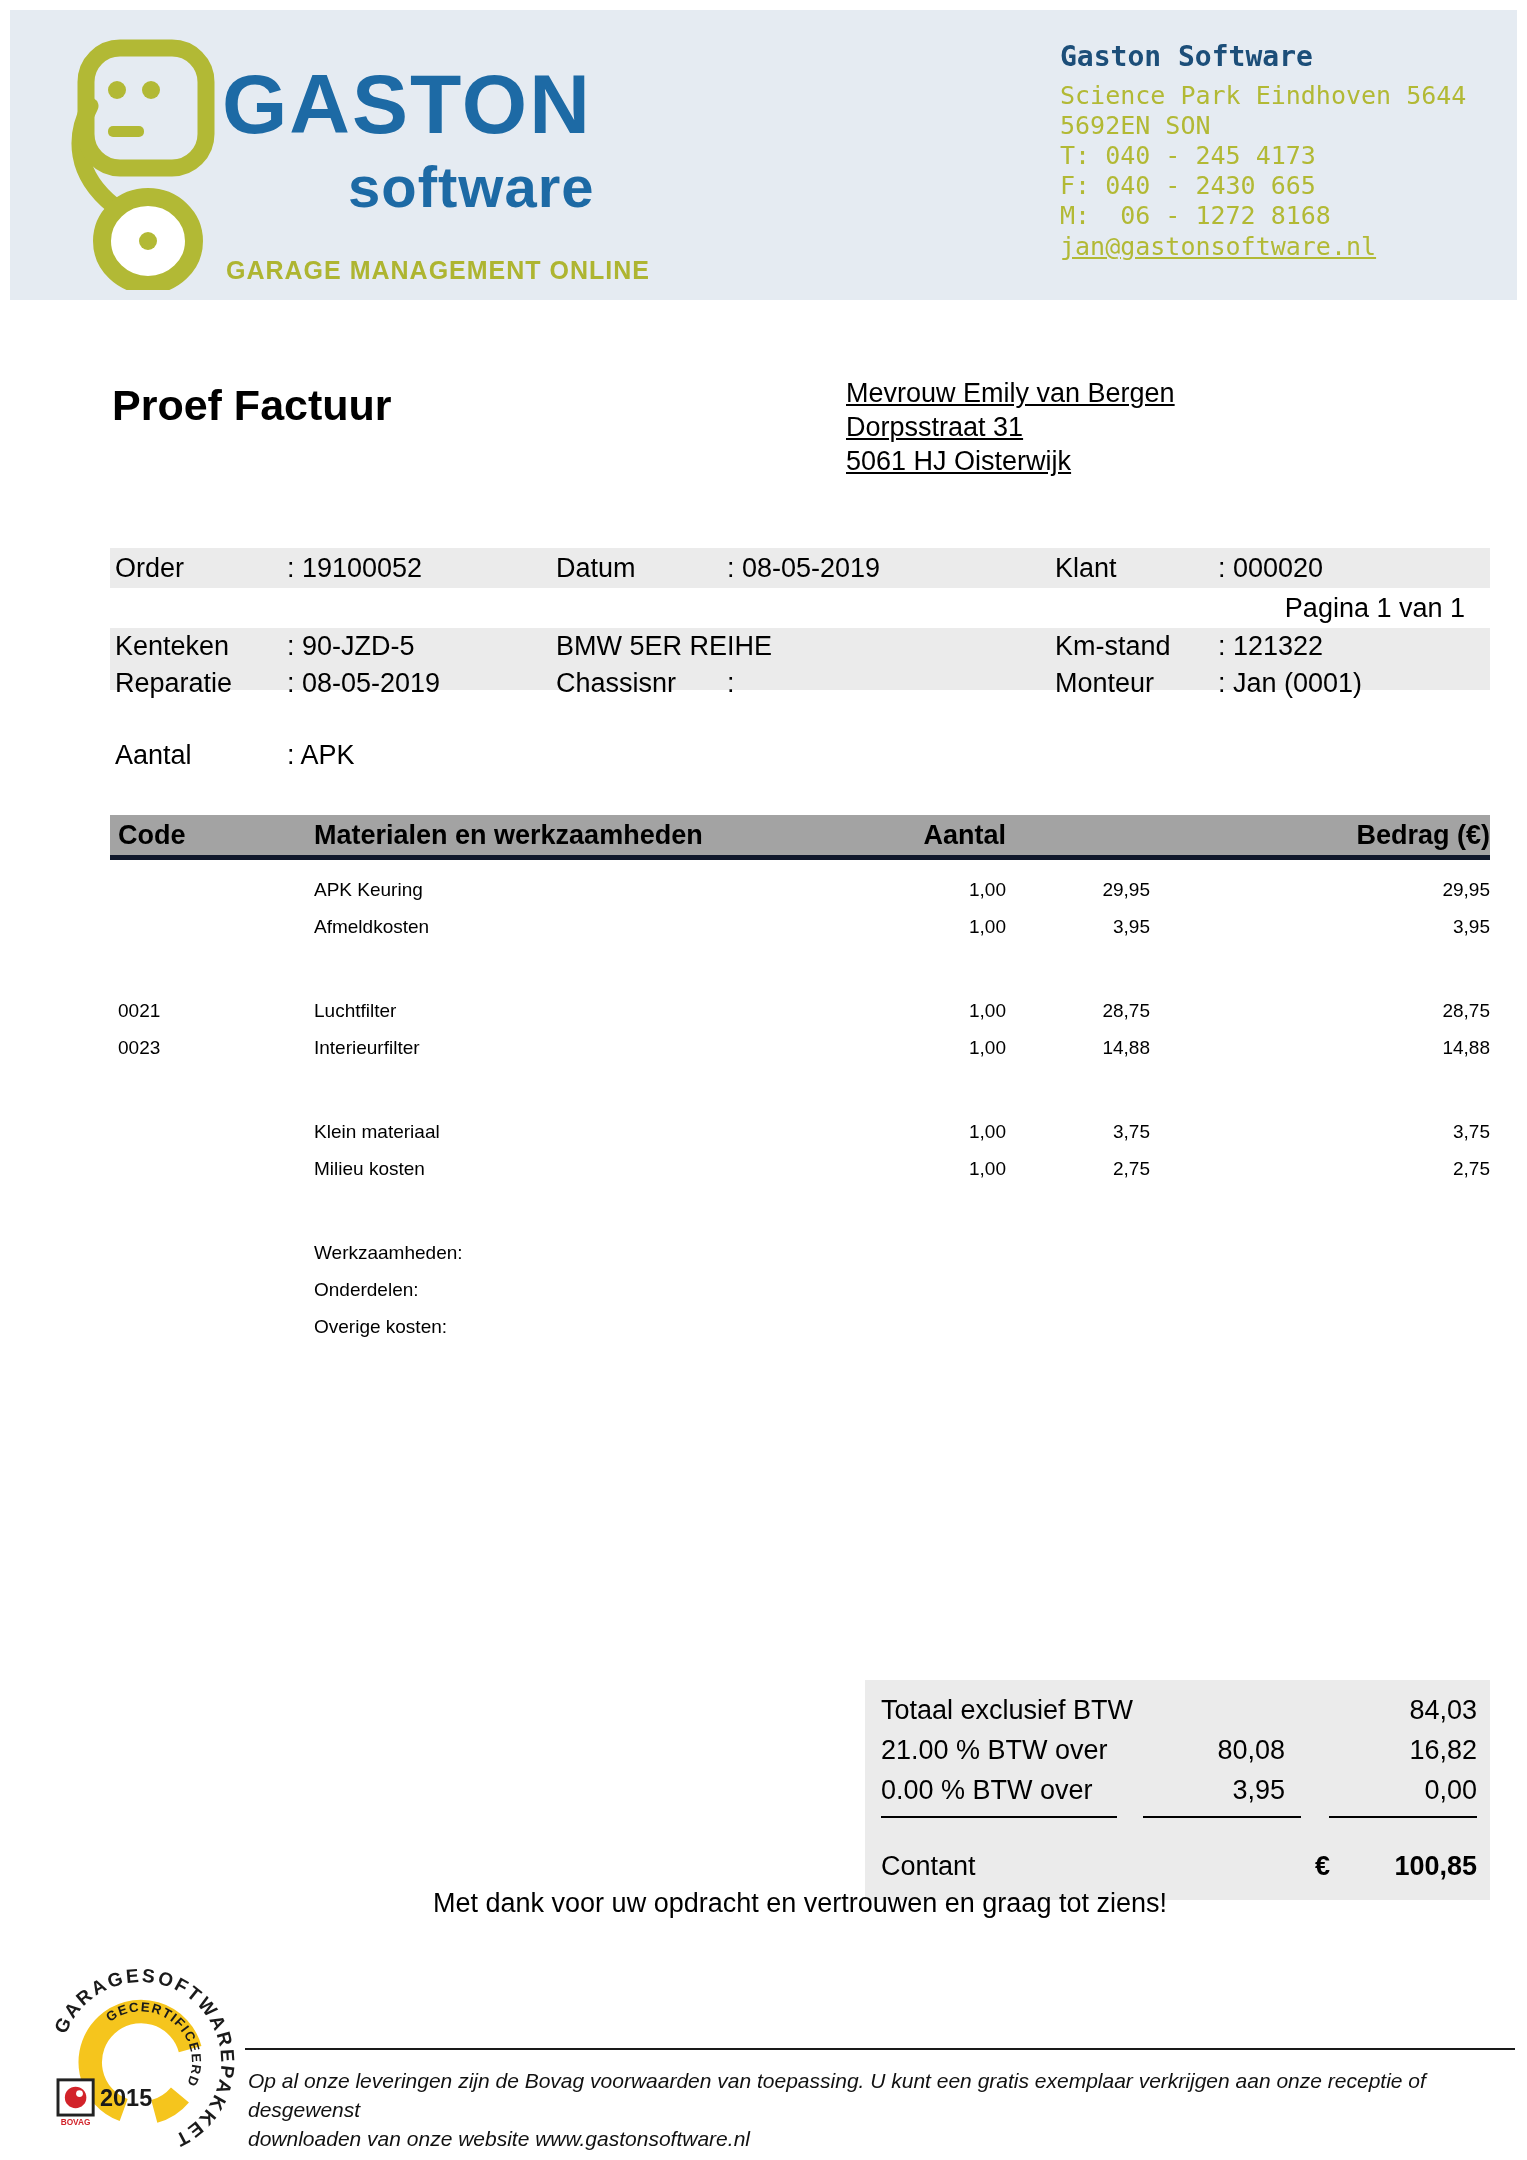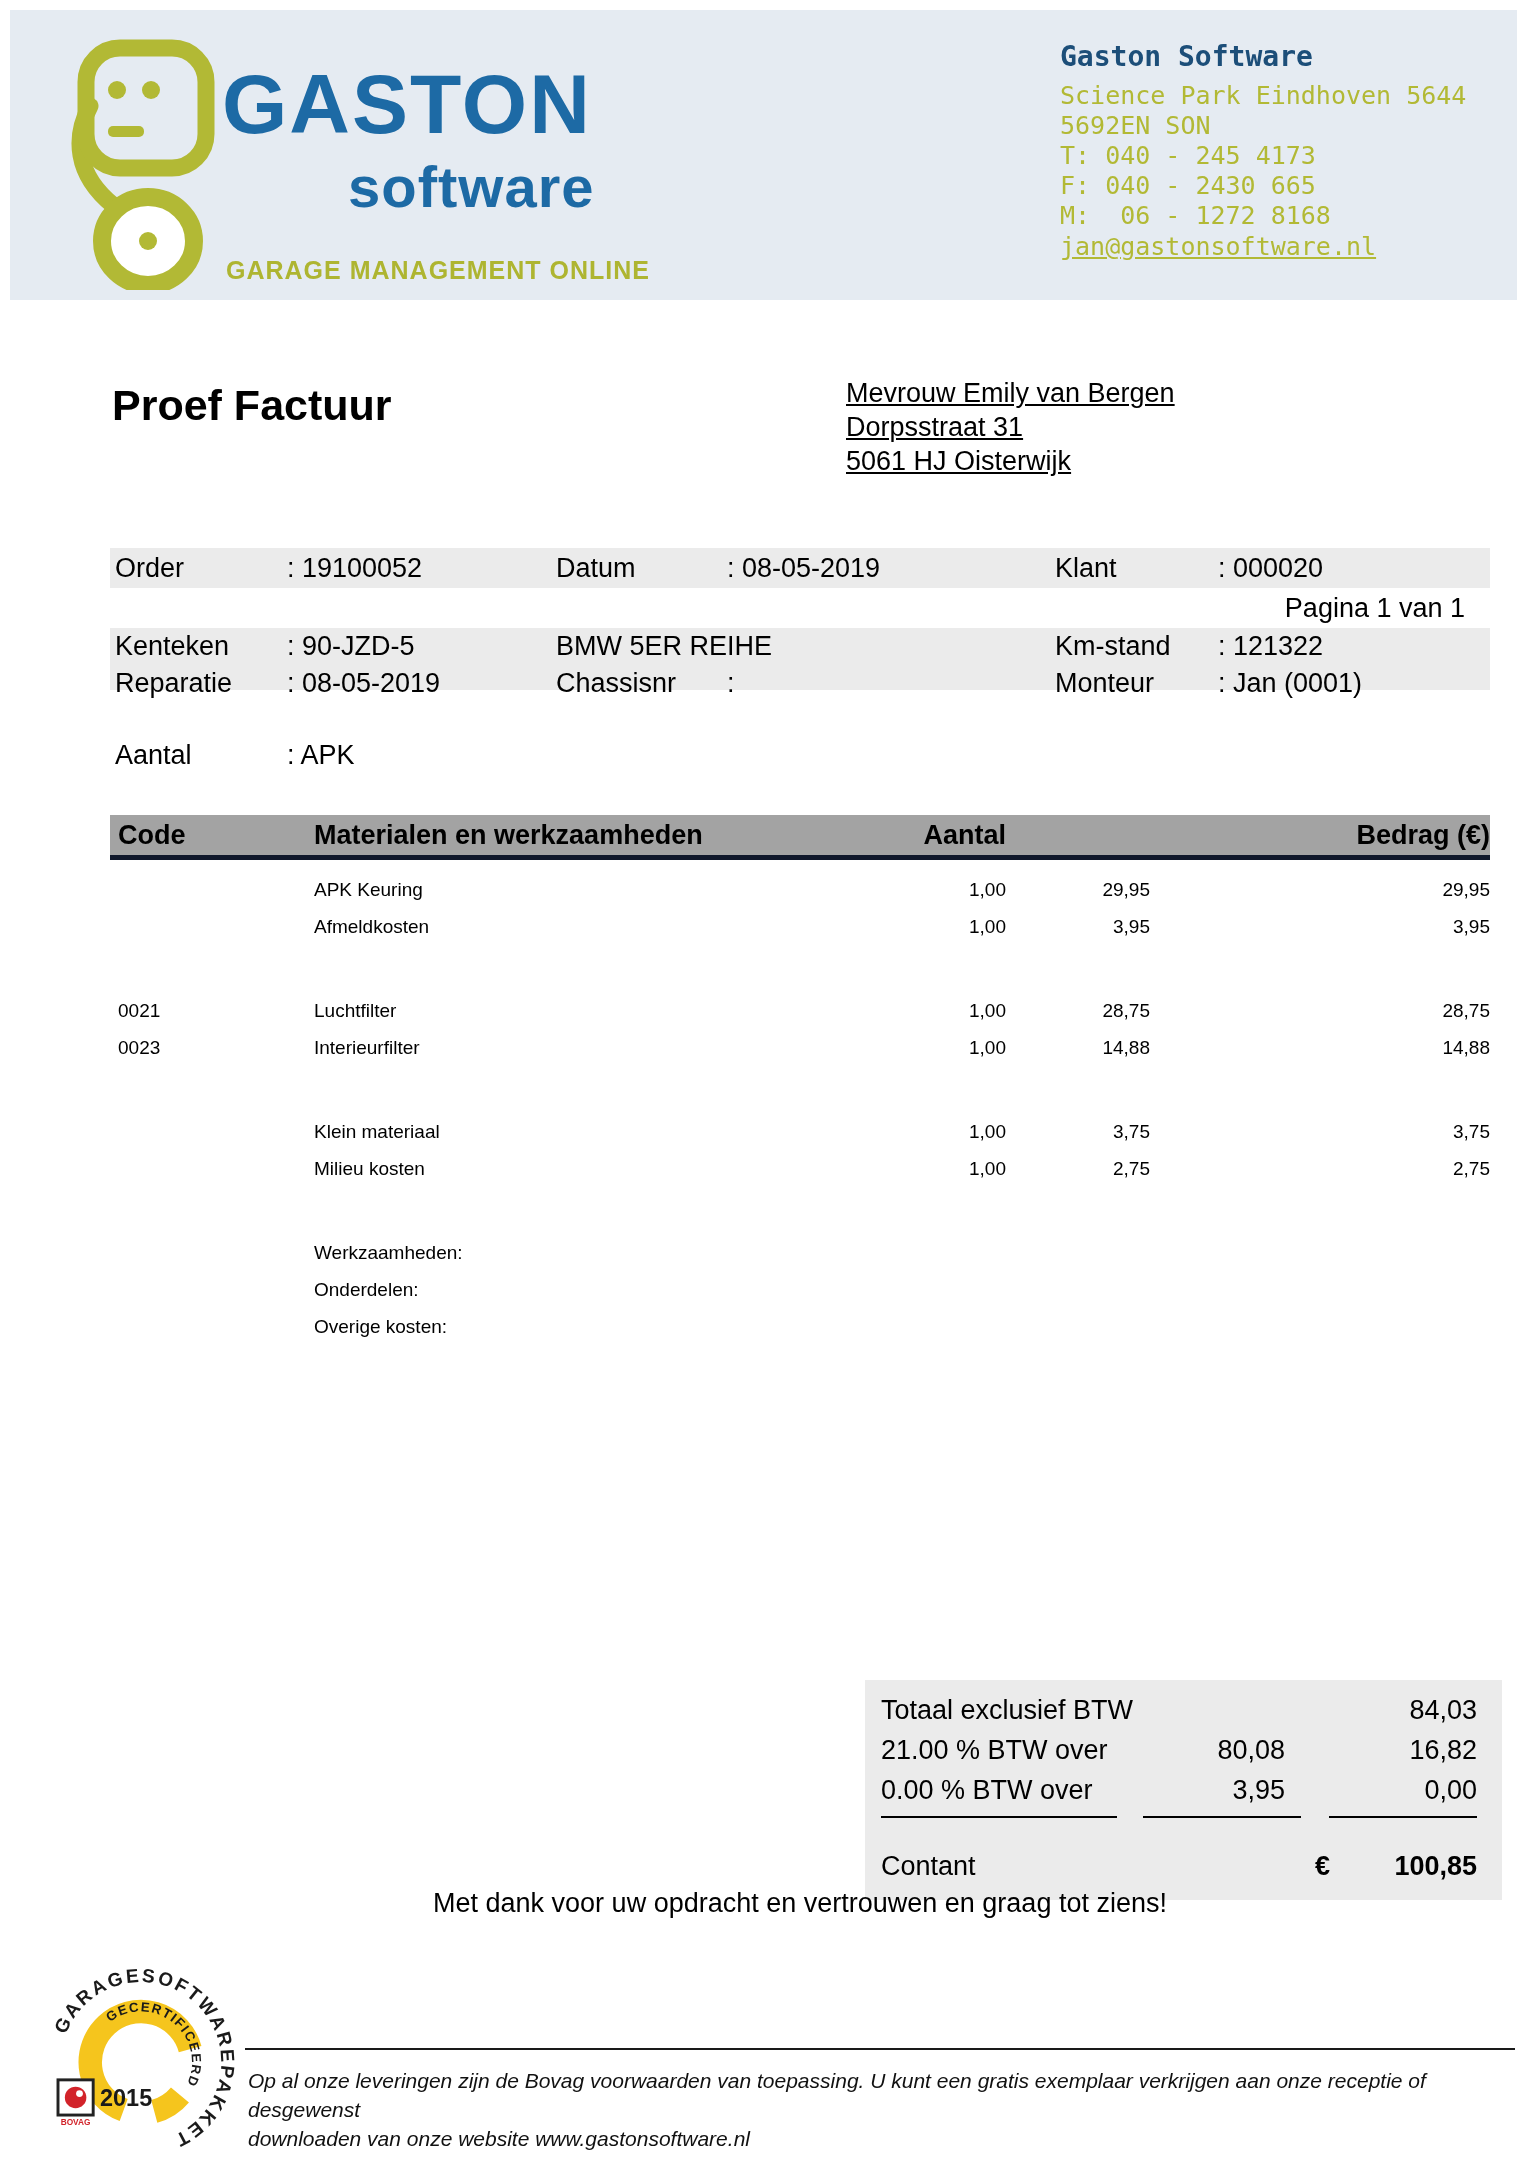--- a/index.html
+++ b/index.html
@@ -37,21 +37,21 @@
   .items-rows{position:absolute;left:110px;top:871px;width:1380px;font-size:19px;}
   .item-row{position:relative;height:37px;line-height:37px;}
   .spacer-row{height:47px;}
   .cell-code{left:8px;}
   .cell-desc{left:204px;}
   .cell-qty{left:716px;width:180px;text-align:right;}
   .cell-unit{left:880px;width:160px;text-align:right;}
   .cell-amt{right:0px;width:240px;text-align:right;}
   
   .totals-box{position:absolute;left:865px;top:1680px;width:625px;background:#ebebeb;
-              font-size:27px;padding:10px 12px 12px 0;}
+              font-size:27px;padding:10px 0 12px 0;}
   .t-row{position:relative;height:40px;line-height:40px;}
   .t-label{position:absolute;left:16px;}
   .t-base{position:absolute;left:260px;width:160px;text-align:right;}
   .t-amt{position:absolute;right:13px;width:200px;text-align:right;}
   .t-sep{position:relative;height:10px;}
   .t-sep div{position:absolute;border-bottom:2px solid #000;height:6px;}
   .seg1{left:16px;width:236px;} .seg2{left:278px;width:158px;} .seg3{left:464px;width:148px;}
   .t-total{position:relative;height:44px;line-height:44px;margin-top:24px;}
   .t-cur{position:absolute;left:450px;font-weight:bold;}
   .t-total .t-amt,.t-total .t-label2{font-weight:bold;}

